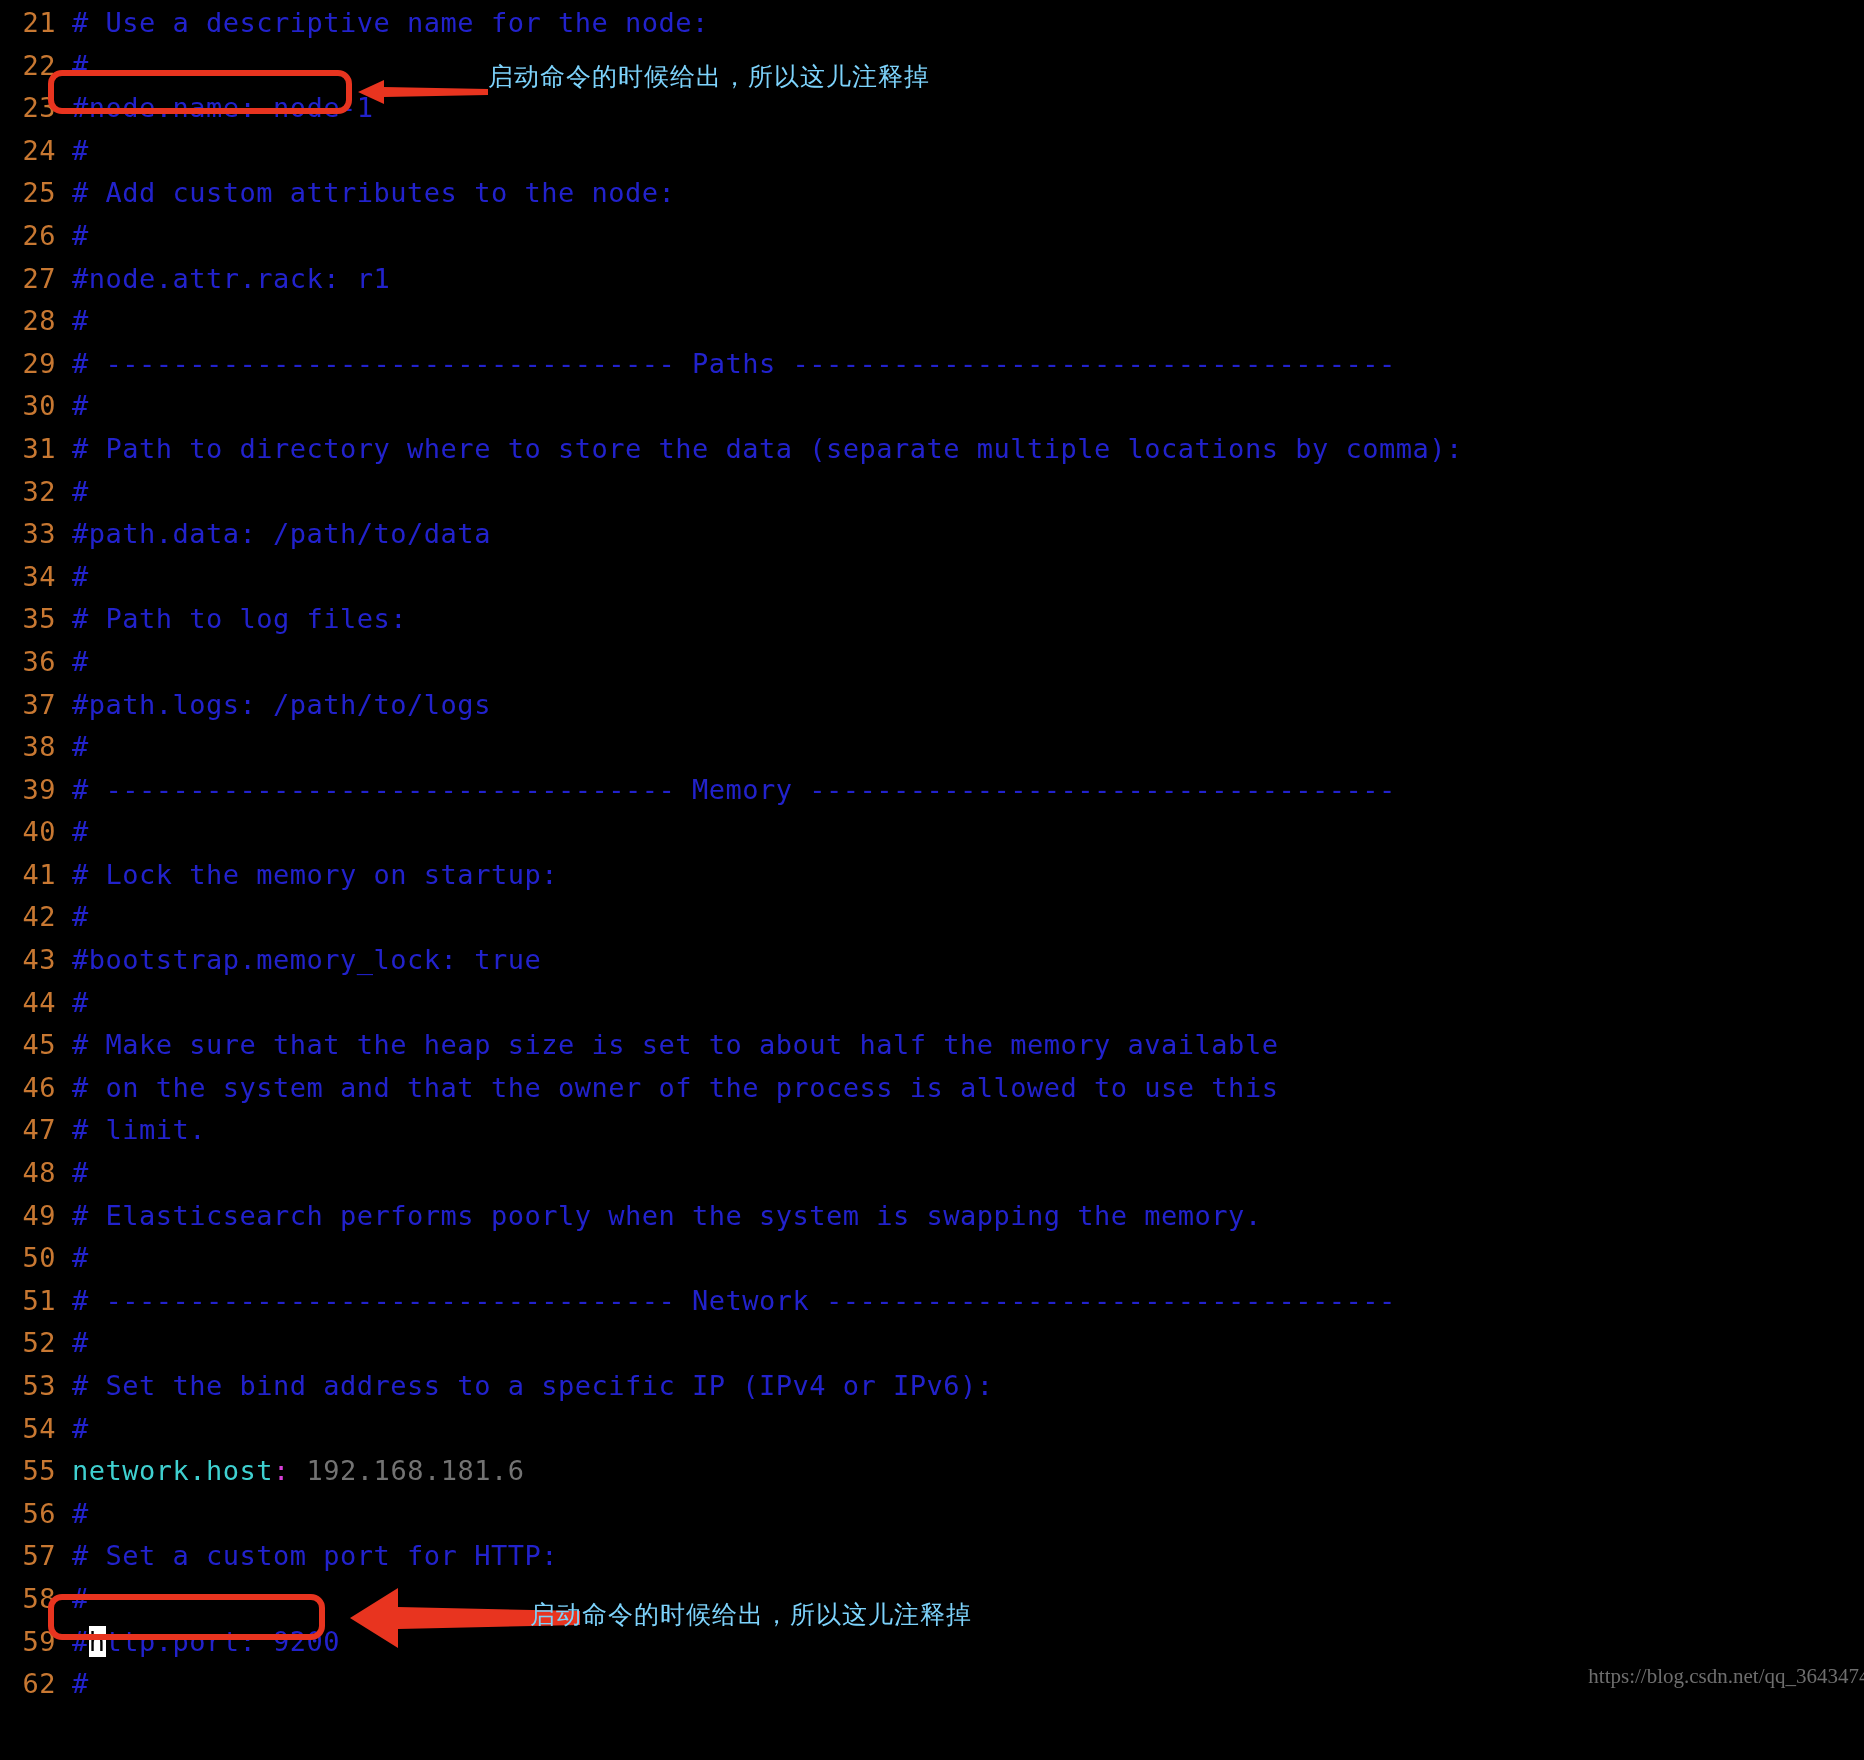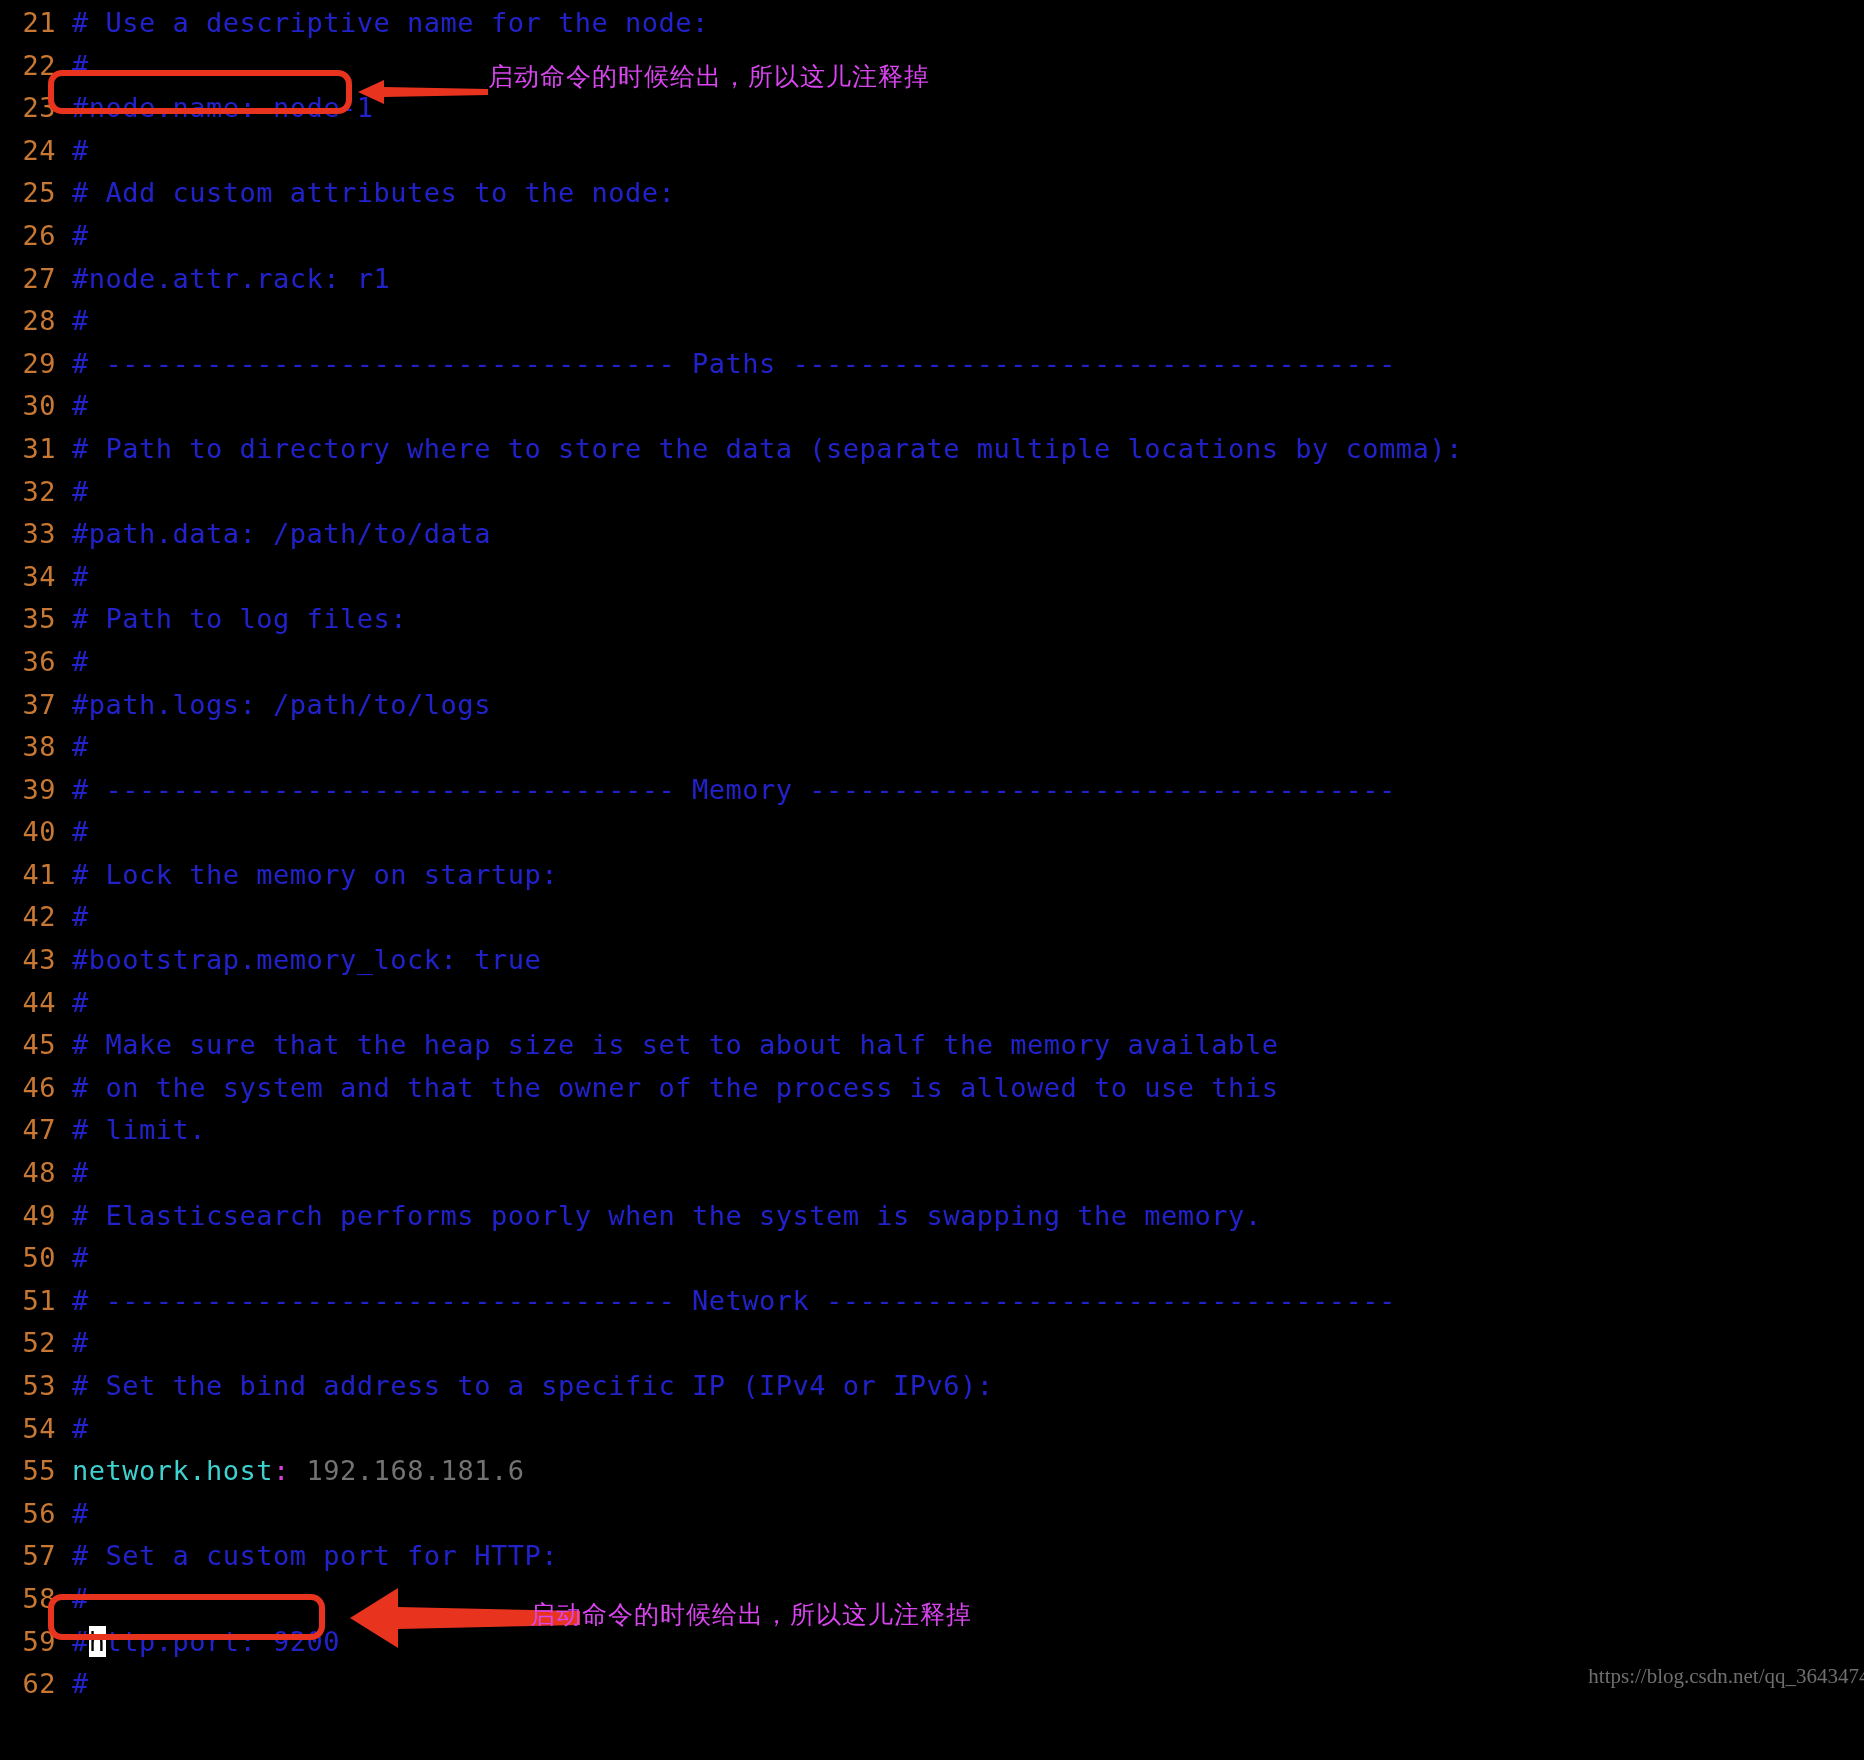--- a/index.html
+++ b/index.html
@@ -67,21 +67,21 @@
   .hl-box {
     position: absolute;
     border: 6px solid #e8341f;
     border-radius: 14px;
     box-sizing: border-box;
     pointer-events: none;
   }
 
   .anno-text {
     position: absolute;
-    color: #d946ef;
+    color: #7dd3fc;
     font-family: "DejaVu Sans", sans-serif;
     white-space: nowrap;
     font-size: 25px;
     letter-spacing: 1px;
   }
 
   .arrow-svg {
     position: absolute;
     overflow: visible;
   }

